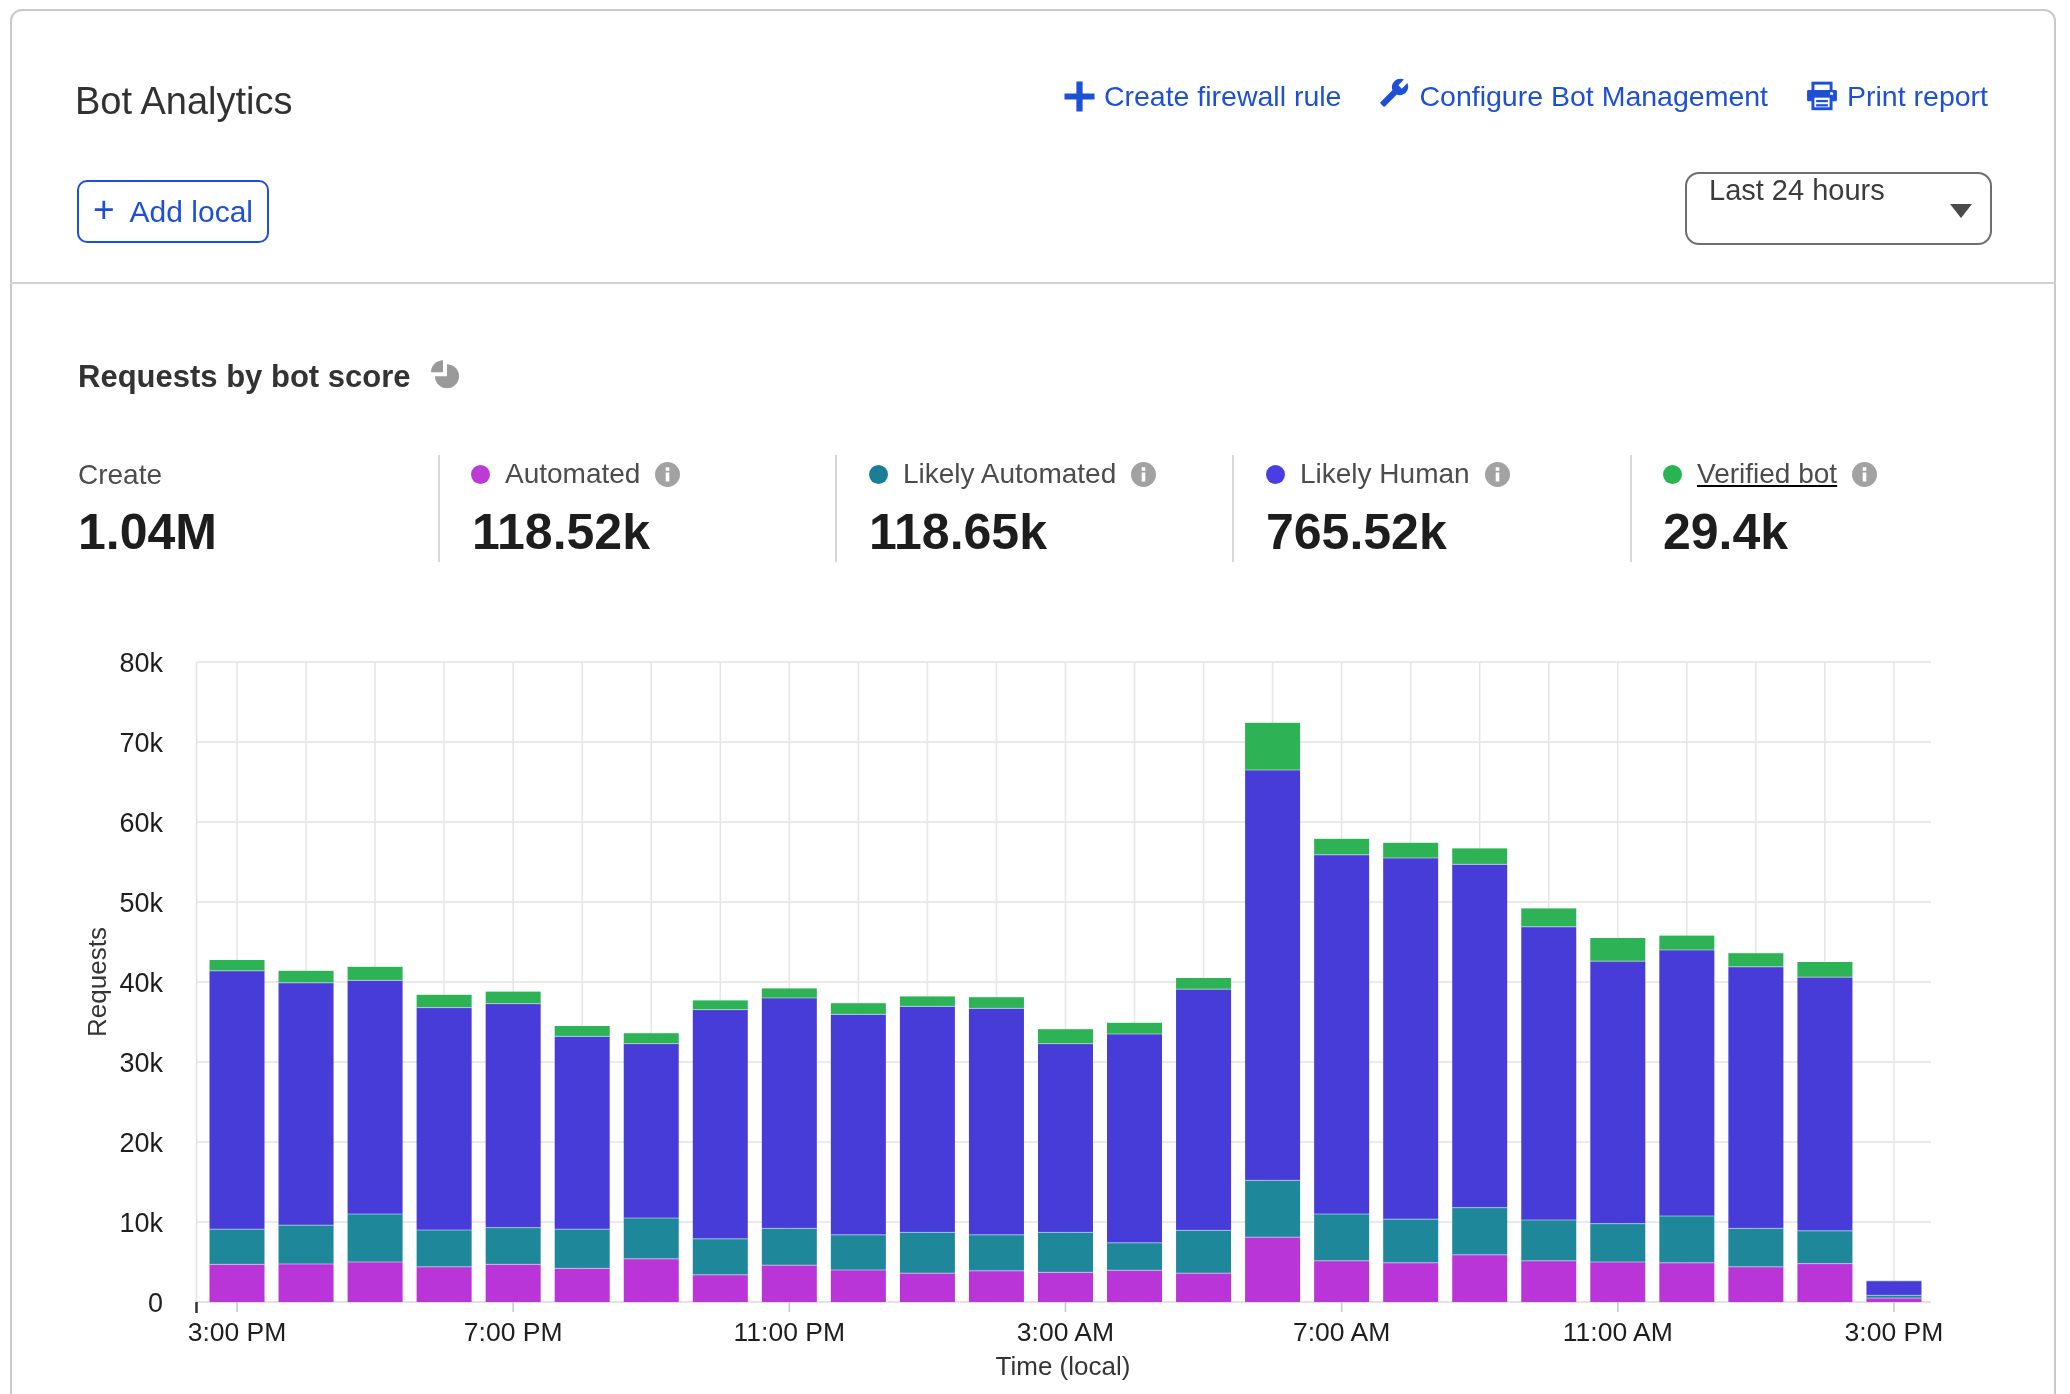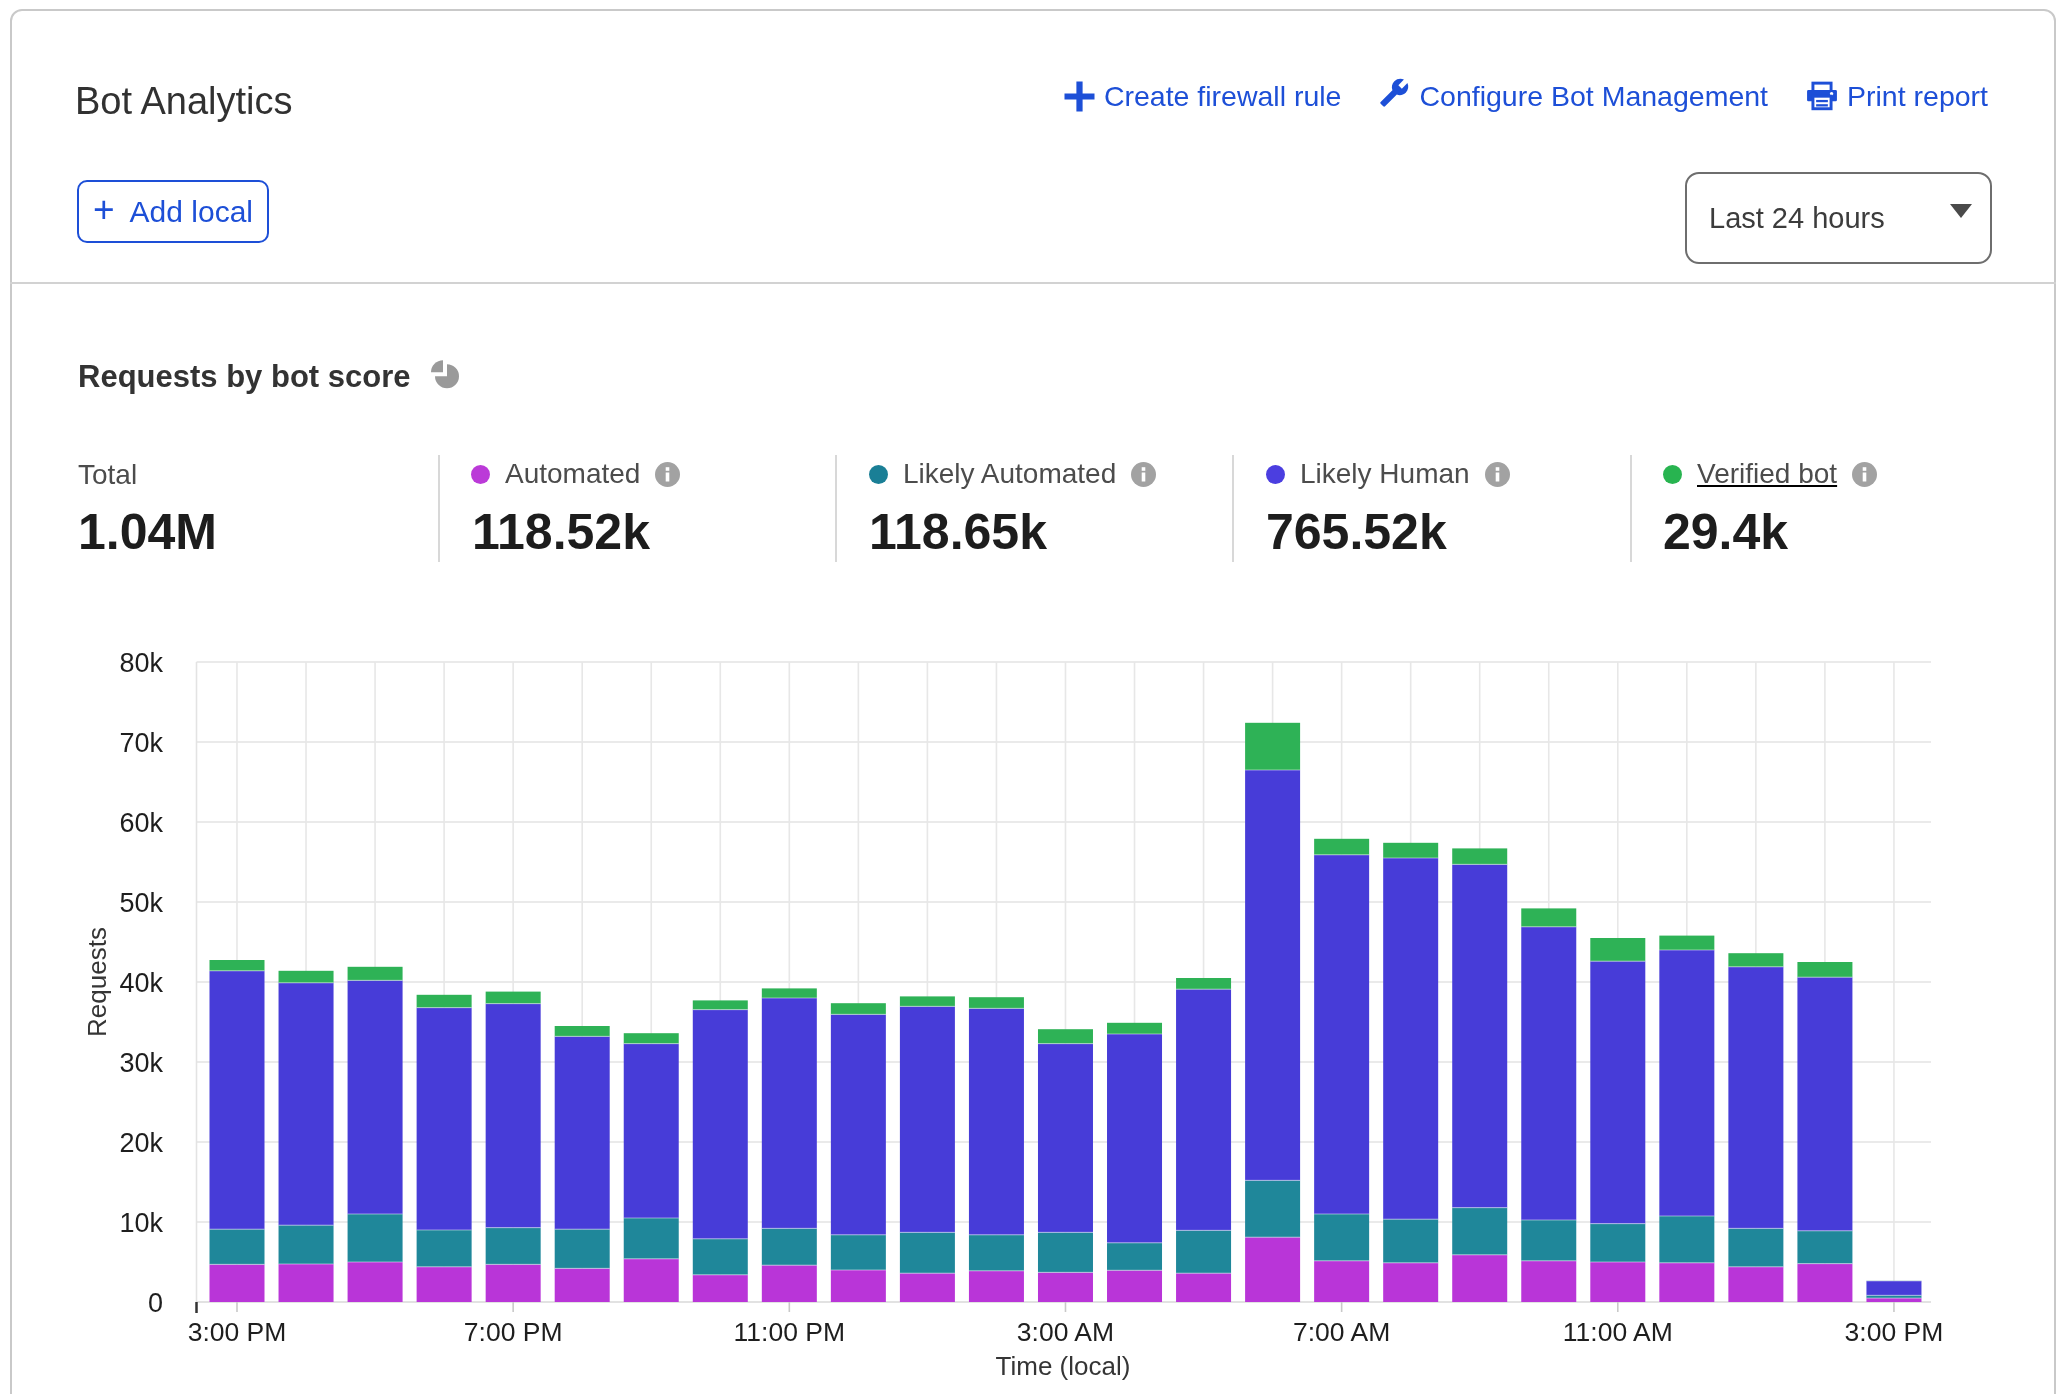--- a/index.html
+++ b/index.html
@@ -7,22 +7,22 @@
        font-family:"Liberation Sans", sans-serif;}
   .abs{position:absolute;}
   .card{left:10px;top:9px;width:2042px;height:1500px;border:2px solid #c9c9c9;border-radius:12px;}
   .divider{left:10px;top:282px;width:2046px;height:2px;background:#d2d2d2;}
   .title{left:75px;top:80px;font-size:38px;font-weight:400;color:#313131;letter-spacing:0px;}
   .links{top:80px;right:82px;display:flex;gap:38px;color:#1d4fd7;font-size:28.5px;}
   .link{display:flex;align-items:center;gap:9px;}
   .addfilter{left:77px;top:180px;width:192px;height:63px;border:2.5px solid #1d4fd7;border-radius:10px;
        box-sizing:border-box;display:flex;align-items:center;justify-content:center;gap:15px;
        color:#1d4fd7;font-size:30px;}
-  .select{left:1685px;top:172px;width:307px;height:92px;border:2px solid #6e6e6e;border-radius:14px;
-       box-sizing:border-box;display:flex;align-items:center;color:#3c3c3c;font-size:29px;}
+  .select{left:1685px;top:172px;width:307px;height:73px;border:2px solid #6e6e6e;border-radius:14px;
+       box-sizing:border-box;display:flex;align-items:flex-start;color:#3c3c3c;font-size:29px;}
   .seltext{margin-left:22px;}
   .caret{position:absolute;right:18px;top:30px;width:0;height:0;border-left:11px solid transparent;
        border-right:11px solid transparent;border-top:14px solid #4a4a4a;}
   .h2{left:78px;top:359px;font-size:31px;font-weight:700;color:#333;}
   .statlabel{font-size:28px;color:#4c4c4c;}
   .statvalue{font-size:50px;font-weight:700;color:#1d1d1d;line-height:1;}
   .dot{width:19px;height:19px;border-radius:50%;display:inline-block;}
   .vdiv{width:2px;top:455px;height:107px;background:#d8d8d8;}
   .labrow{top:459px;display:flex;align-items:center;gap:15px;height:30px;}
 </style>
@@ -69,21 +69,21 @@
   <span class="seltext">Last 24 hours</span>
   <span class="caret"></span>
 </div>
 
 <div class="abs h2">Requests by bot score</div>
 <svg class="abs" style="left:430px;top:359px" width="30" height="30" viewBox="0 0 30 30">
   <path d="M17 5.2 A12 12 0 1 1 5 17.2 L17 17.2 Z" fill="#9a9a9a"></path>
   <path d="M1 13.2 A12 12 0 0 1 13 1.2 L13 13.2 Z" fill="#9a9a9a"></path>
 </svg>
 
-<div class="abs statlabel" style="left:78px;top:459px;">Total</div>
+<div class="abs statlabel" style="left:78px;top:459px;">Create</div>
 <div class="abs statvalue" style="left:78px;top:507px;">1.04M</div>
 
 <div class="abs labrow" style="left:471px;">
   <span class="dot" style="background:#bb3ad8;"></span>
   <span class="statlabel">Automated</span>
   <svg width="25" height="25" viewBox="0 0 25 25">
       <circle cx="12.5" cy="12.5" r="12.5" fill="#a2a2a2"></circle>
       <rect x="10.7" y="10.5" width="3.6" height="9" fill="#fff"></rect>
       <rect x="10.7" y="5.2" width="3.6" height="3.6" fill="#fff"></rect>
     </svg>

